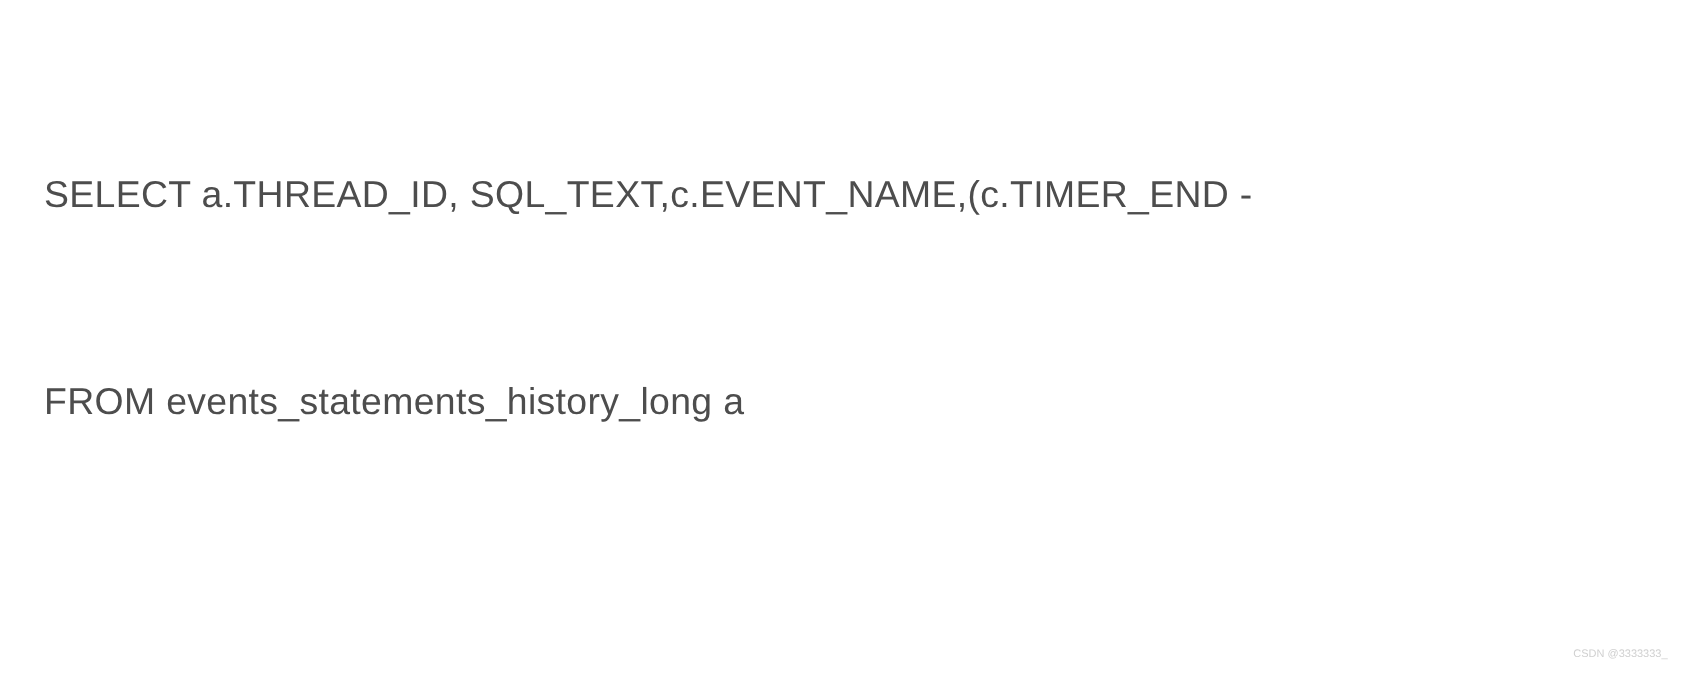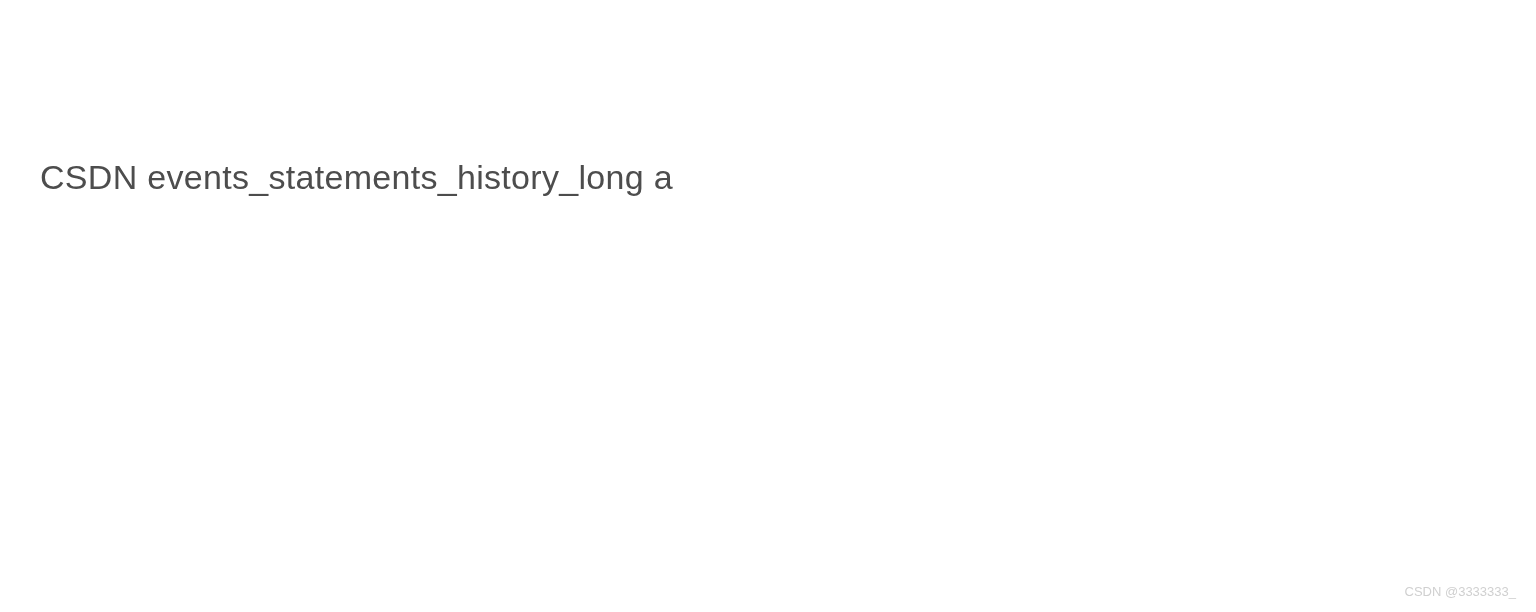--- a/index.html
+++ b/index.html
@@ -22,31 +22,32 @@
     .sql-block {
       white-space: pre;
     }
     .indent {
       padding-left: 155px;
     }
     .watermark {
       position: absolute;
       bottom: 8px;
       right: 20px;
-      font-size: 13px;
+      font-size: 10px;
       color: #d0d0d0;
       font-family: Arial, sans-serif;
       letter-spacing: 0;
     }
   </style>
 </head>
 <body>
 
 <div class="sql-block">
-  <div>CSDN events_statements_history_long a</div>
+  <div>SELECT a.THREAD_ID, SQL_TEXT,c.EVENT_NAME,(c.TIMER_END -</div>
+  <div>FROM events_statements_history_long a</div>
   
   
   
   
   
   
 </div>
 
 <div class="watermark">CSDN @3333333_</div>
 

